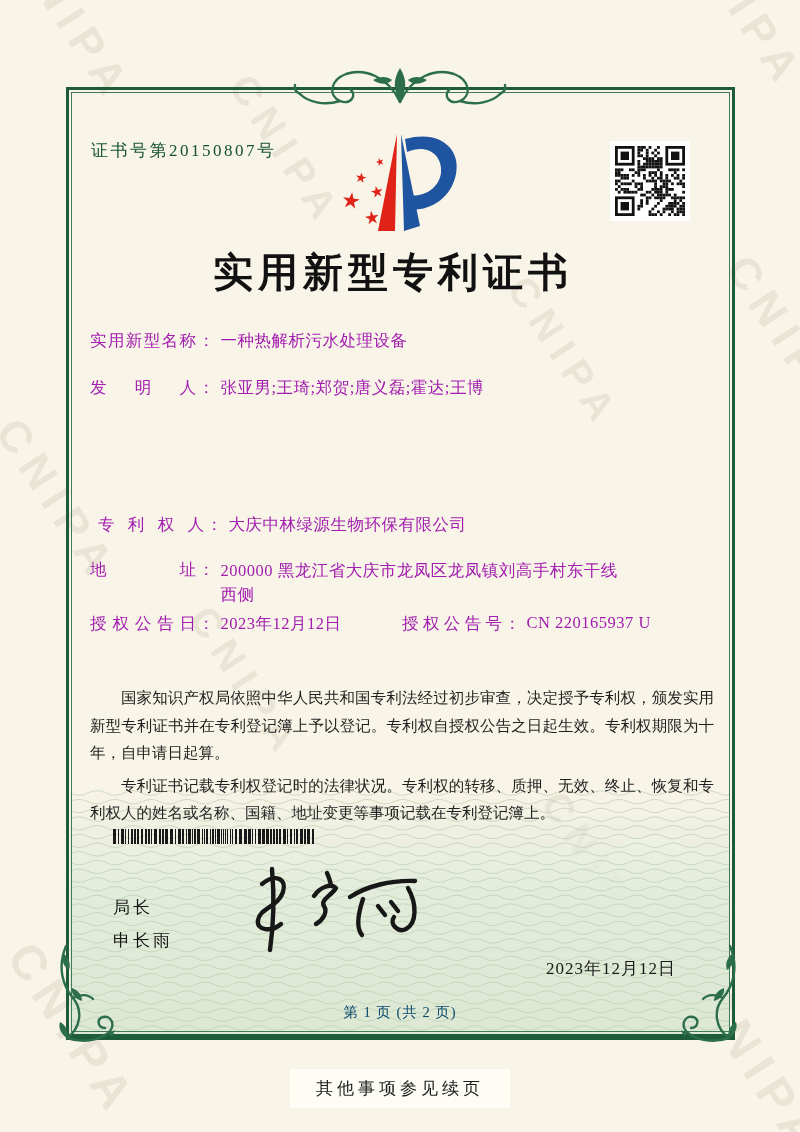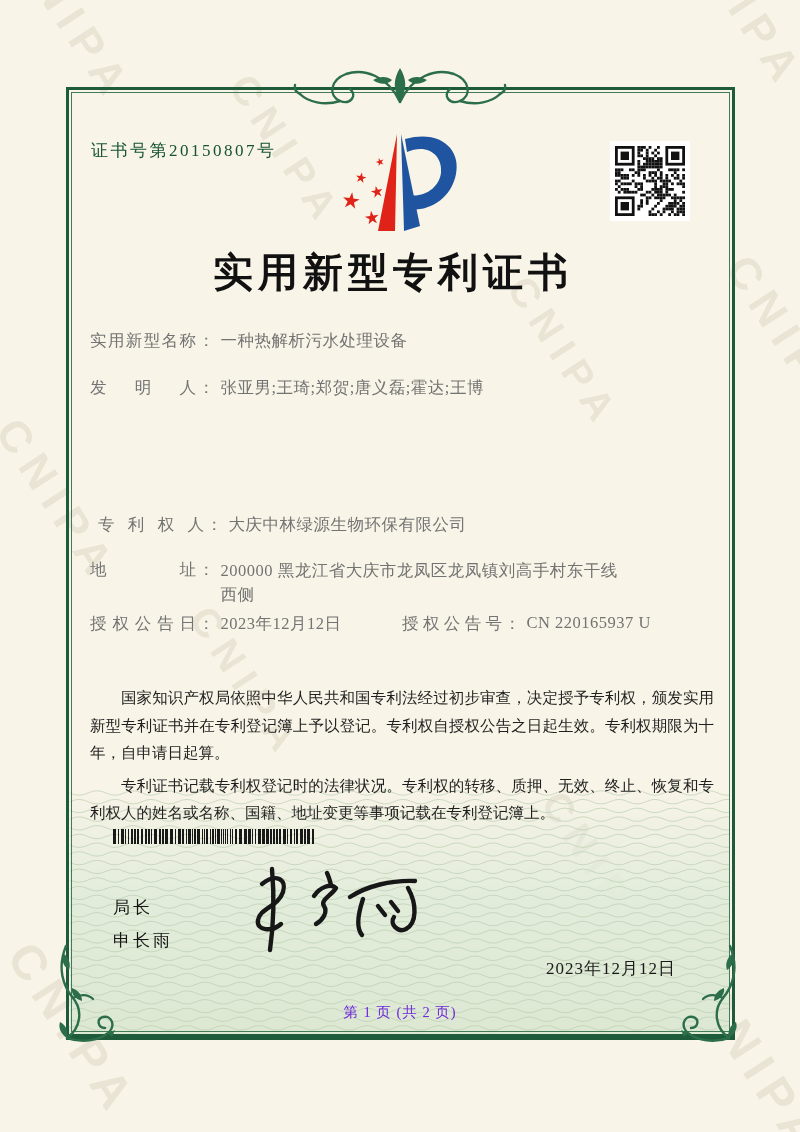--- a/index.html
+++ b/index.html
@@ -34,40 +34,40 @@
 
   
   .cert-no{position:absolute;left:91px;top:139px;font-size:17px;letter-spacing:2.5px;color:#14532d;}
   .logo{position:absolute;left:328px;top:126px;}
   .qr{position:absolute;left:610px;top:141px;width:80px;height:80px;background:#fff;}
   .qr svg{margin:5px;display:block;}
   .doc-title{position:absolute;left:0;top:245px;width:786px;text-align:center;
       font-size:40px;font-weight:bold;letter-spacing:5px;color:#111;font-family:Liberation Serif, serif;}
 
   
-  .row{position:absolute;left:90px;font-size:16.5px;color:#737373;}
+  .row{position:absolute;left:90px;font-size:16.5px;color:#a21caf;}
   .lab{display:inline-block;width:106px;text-align:justify;text-align-last:justify;vertical-align:top;}
   .colon{display:inline-block;margin:0 6px 0 2px;vertical-align:top;}
   .val{display:inline-block;vertical-align:top;letter-spacing:.5px;}
   .val-wrap{max-width:414px;line-height:1.45;}
   .grp2{position:absolute;left:312px;top:0;white-space:nowrap;}
   .grp2 .lab{width:100px;}
 
   
   .body-text{position:absolute;left:90px;top:684px;width:624px;font-size:15.5px;line-height:1.78;color:#1f1f1f;}
   .body-text p{margin:0 0 5px 0;text-indent:2em;text-align:justify;}
 
   
   .barcode{position:absolute;left:113px;top:829px;}
   .signer{position:absolute;left:113px;top:891px;font-family:Liberation Serif, serif;
       font-size:17px;color:#161616;letter-spacing:3px;line-height:1.95;}
   .signature{position:absolute;left:238px;top:862px;}
   .signature path{fill:none;stroke:#171717;stroke-width:4.4;stroke-linecap:round;stroke-linejoin:round;}
   .issue-date{position:absolute;left:546px;top:957px;font-size:17px;color:#1a1a1a;letter-spacing:1px;}
-  .page-num{position:absolute;left:0;top:1003px;width:800px;text-align:center;font-size:14.5px;color:#6d28d9;letter-spacing:1px;}
+  .page-num{position:absolute;left:0;top:1003px;width:800px;text-align:center;font-size:14.5px;color:#0c4a6e;letter-spacing:1px;}
   .foot-note{position:absolute;left:0;top:1069px;width:800px;text-align:center;}
   .foot-note span{display:inline-block;background:#fdfcf5;padding:8px 26px;font-size:17px;letter-spacing:4px;color:#1c1c1c;}
 </style>
 </head>
 <body>
 
 <div class="page">
 
   <div class="wm" style="left:-20px;top:-5px;font-size:44px;">CNIPA</div>
   <div class="wm" style="left:200px;top:128px;font-size:40px;">CNIPA</div>
@@ -506,14 +506,17 @@
     <path d="M125,37 C120,52 118,66 124,73"></path>
     <path d="M170,26 C179,42 179,61 168,67 C160,71 151,62 156,55"></path>
     <path d="M140,44 L147,53"></path>
     <path d="M153,40 L160,49"></path>
   </svg>
 
   <div class="issue-date">2023年12月12日</div>
 
   <div class="page-num">第 1 页 (共 2 页)</div>
 
+  <div class="foot-note">
+    <span>其他事项参见续页</span>
+  </div>
 
 </div>
 
 </body></html>

